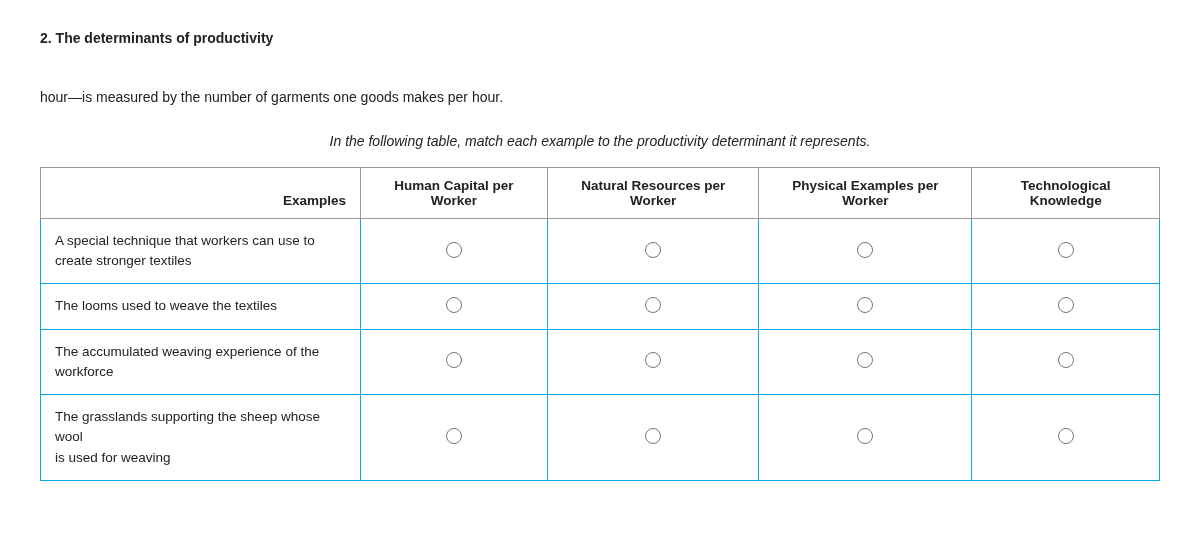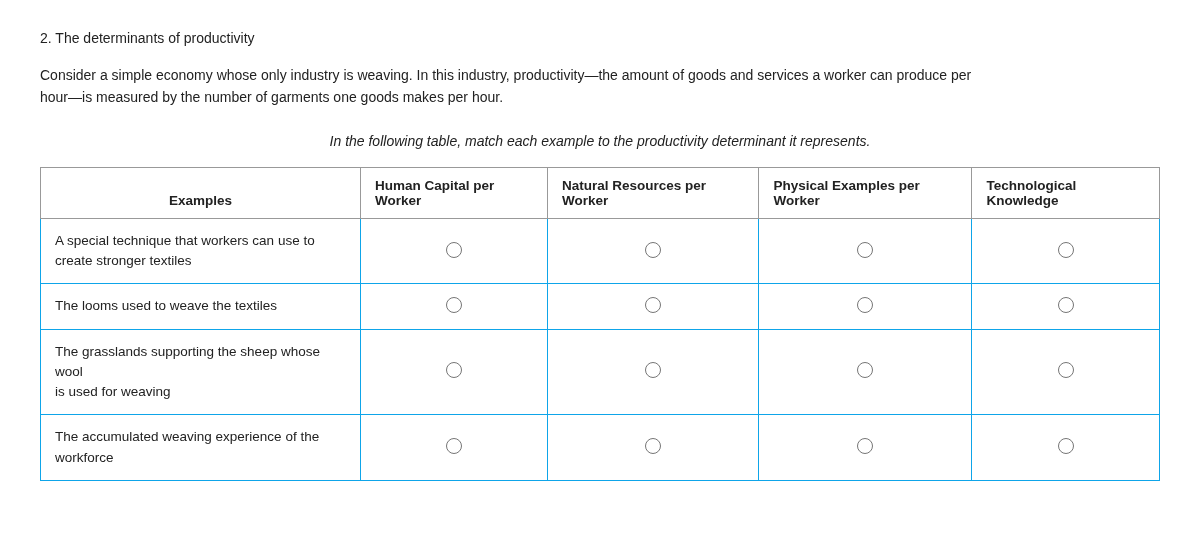--- a/index.html
+++ b/index.html
@@ -12,21 +12,21 @@
       font-family: Arial, sans-serif;
       font-size: 14px;
       color: #222;
       background: #fff;
       padding: 30px 40px;
       width: 1200px;
       min-height: 544px;
     }
 
     .question-title {
-      font-weight: normal;
+      font-weight: bold;
       font-size: 14px;
       margin-bottom: 18px;
     }
 
     .question-body {
       font-size: 14px;
       line-height: 1.6;
       margin-bottom: 24px;
       max-width: 1100px;
     }
@@ -41,29 +41,29 @@
     table {
       border-collapse: collapse;
       width: 100%;
       max-width: 1130px;
       border: 1px solid #999;
     }
 
     thead tr th {
       border: 1px solid #999;
       padding: 10px 14px;
-      text-align: left;
+      text-align: center;
       font-weight: bold;
       font-size: 13.5px;
       vertical-align: bottom;
       background: #fff;
     }
 
     thead tr th.examples-header {
-      text-align: center;
+      text-align: right;
       width: 320px;
     }
 
     tbody tr td {
       border: 1px solid #0ea5e9;
       padding: 10px 14px;
       vertical-align: middle;
       font-size: 13.5px;
     }
 
@@ -95,21 +95,21 @@
   </style>
 </head>
 <body>
 
 <div class="question-title">
   <span>2.</span>
   <span>The determinants of productivity</span>
 </div>
 
 <div class="question-body">
-  <span>Consider a simple economy whose only industry is weaving. In this industry, productivity—the amount of goods and services a worker can produce per</span><br>
+  <br>
   <span>hour—is measured by the number of garments one goods makes per hour.</span>
 </div>
 
 <p class="instruction">
   <span>In the following table, match each example to the productivity determinant it represents.</span>
 </p>
 
 <table>
   <thead>
     <tr>
@@ -139,27 +139,27 @@
         <td class="radio-cell"><input type="radio" name="row1" style=""></td>
       </tr>
       <tr>
         <td class="example-cell">The looms used to weave the textiles</td>
         <td class="radio-cell"><input type="radio" name="row2" style=""></td>
         <td class="radio-cell"><input type="radio" name="row2" style=""></td>
         <td class="radio-cell"><input type="radio" name="row2" style=""></td>
         <td class="radio-cell"><input type="radio" name="row2" style=""></td>
       </tr>
       <tr>
+        <td class="example-cell">The accumulated weaving experience of the<br>workforce</td>
+        <td class="radio-cell"><input type="radio" name="row4" style=""></td>
+        <td class="radio-cell"><input type="radio" name="row4" style=""></td>
+        <td class="radio-cell"><input type="radio" name="row4" style=""></td>
+        <td class="radio-cell"><input type="radio" name="row4" style=""></td>
+      </tr>
+      <tr>
         <td class="example-cell">The grasslands supporting the sheep whose wool<br>is used for weaving</td>
         <td class="radio-cell"><input type="radio" name="row3" style=""></td>
         <td class="radio-cell"><input type="radio" name="row3" style=""></td>
         <td class="radio-cell"><input type="radio" name="row3" style=""></td>
         <td class="radio-cell"><input type="radio" name="row3" style=""></td>
       </tr>
-      <tr>
-        <td class="example-cell">The accumulated weaving experience of the<br>workforce</td>
-        <td class="radio-cell"><input type="radio" name="row4" style=""></td>
-        <td class="radio-cell"><input type="radio" name="row4" style=""></td>
-        <td class="radio-cell"><input type="radio" name="row4" style=""></td>
-        <td class="radio-cell"><input type="radio" name="row4" style=""></td>
-      </tr>
     </tbody>
 </table>
 
 </body></html>

